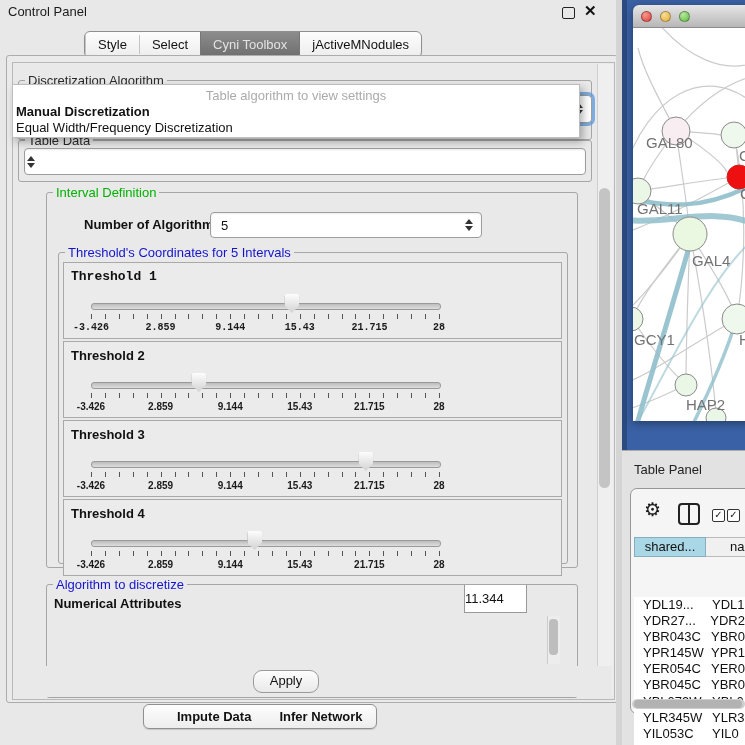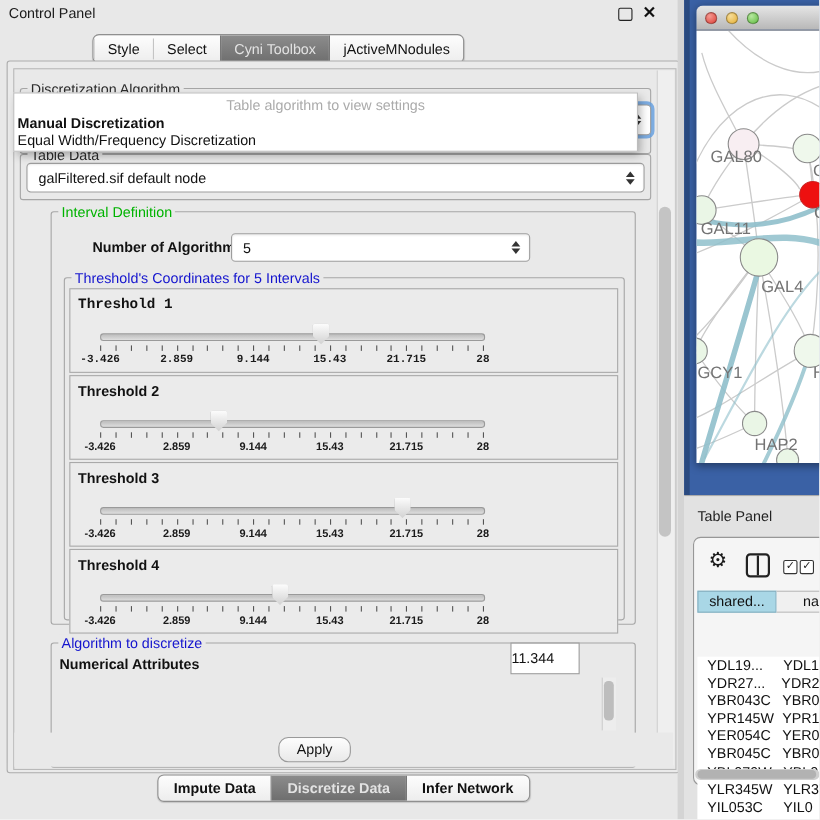--- a/index.html
+++ b/index.html
@@ -72,21 +72,21 @@
   .attrlist{left:62px;top:614px;width:498px;height:52px;background:#fff;border:1px solid #ABABAB;overflow:hidden;}
   .litem{font-size:13px;padding:1px 0 1px 9px;line-height:14px;}
   .lscroll{left:547px;top:616px;width:12px;height:48px;background:#EDEDED;border-left:1px solid #CCC;}
   .lthumb{left:549px;top:619px;width:9px;height:36px;background:#BDBDBD;border-radius:4px;}
 
   
   .applystrip{left:13px;top:666px;width:599px;height:31px;background:#E9E9E9;}
   .applybtn{left:253px;top:670px;width:64px;height:21px;border:1px solid #9A9A9A;border-radius:9px;
             background:linear-gradient(#fdfdfd,#e9e9e9);font-size:13px;text-align:center;line-height:20px;}
   .btabs{left:143px;top:704px;height:23px;display:flex;border:1px solid #8f8f8f;border-radius:6px;overflow:hidden;
-         background:linear-gradient(#fdfdfd,#ededed);box-shadow:0 1px 1px rgba(0,0,0,.15);}
+         background:linear-gradient(#fdfdfd,#ededed);box-shadow:0 1px 1px rgba(0,0,0,.15);padding-left:19px;}
   .btabs .tabseg{font-weight:bold;font-size:13px;padding:0 14px;}
   .btabs .tabseg.dark{font-weight:bold;}
 
   
   .gutter{left:616px;top:0;width:6px;height:745px;background:#D4D4D4;}
   .desktop{left:622px;top:0;width:123px;height:450px;background:#3A61A5;}
   .desktop-edge{left:622px;top:0;width:5px;height:450px;background:#2A4A80;}
   .netwin{left:633px;top:5px;width:120px;height:416px;border-radius:6px 6px 0 0;overflow:hidden;
           box-shadow:0 2px 8px rgba(0,0,0,.4);}
   .wintitle{height:22px;background:linear-gradient(#E6E6E6,#B7B7B7);border-bottom:1px solid #8C8C8C;
@@ -164,21 +164,20 @@
   <div class="abs popup">
     <div class="pop-prompt">Table algorithm to view settings</div>
     <div class="pop-item b">Manual Discretization</div>
     <div class="pop-item r">Equal Width/Frequency Discretization</div>
   </div>
 
   <div class="abs group" style="left:18px;top:140px;width:572px;height:40px;">
     <span class="gtitle gt-black">Table Data</span>
   </div>
   <div class="abs combo" style="left:24px;top:148px;width:560px;height:25px;">
-    <div class="ctext">galFiltered.sif default node</div>
     <div class="spin">
         <i class="up"></i>
         <i class="dn"></i>
       </div>
   </div>
 
   <div class="abs group" style="left:46px;top:192px;width:530px;height:374px;">
     <span class="gtitle gt-green">Interval Definition</span>
   </div>
   <div class="abs bold" style="left:84px;top:217px;font-size:13px;">Number of Algorithm</div>
@@ -361,23 +360,20 @@
   <div class="abs bold" style="left:54px;top:596px;font-size:13px;">Numerical Attributes</div>
   <div class="abs lscroll"></div>
   <div class="abs lthumb"></div>
 
   <div class="abs applystrip"></div>
   <div class="abs applybtn">Apply</div>
 
   <div class="abs btabs">
     <div class="tabseg">
         <span>Impute Data</span>
-      </div>
-    <div class="tabseg dark">
-        <span>Discretize Data</span>
       </div>
     <div class="tabseg">
         <span>Infer Network</span>
       </div>
   </div>
 
   <div class="abs gutter"></div>
   <div class="abs desktop"></div>
   <div class="abs desktop-edge"></div>
 

